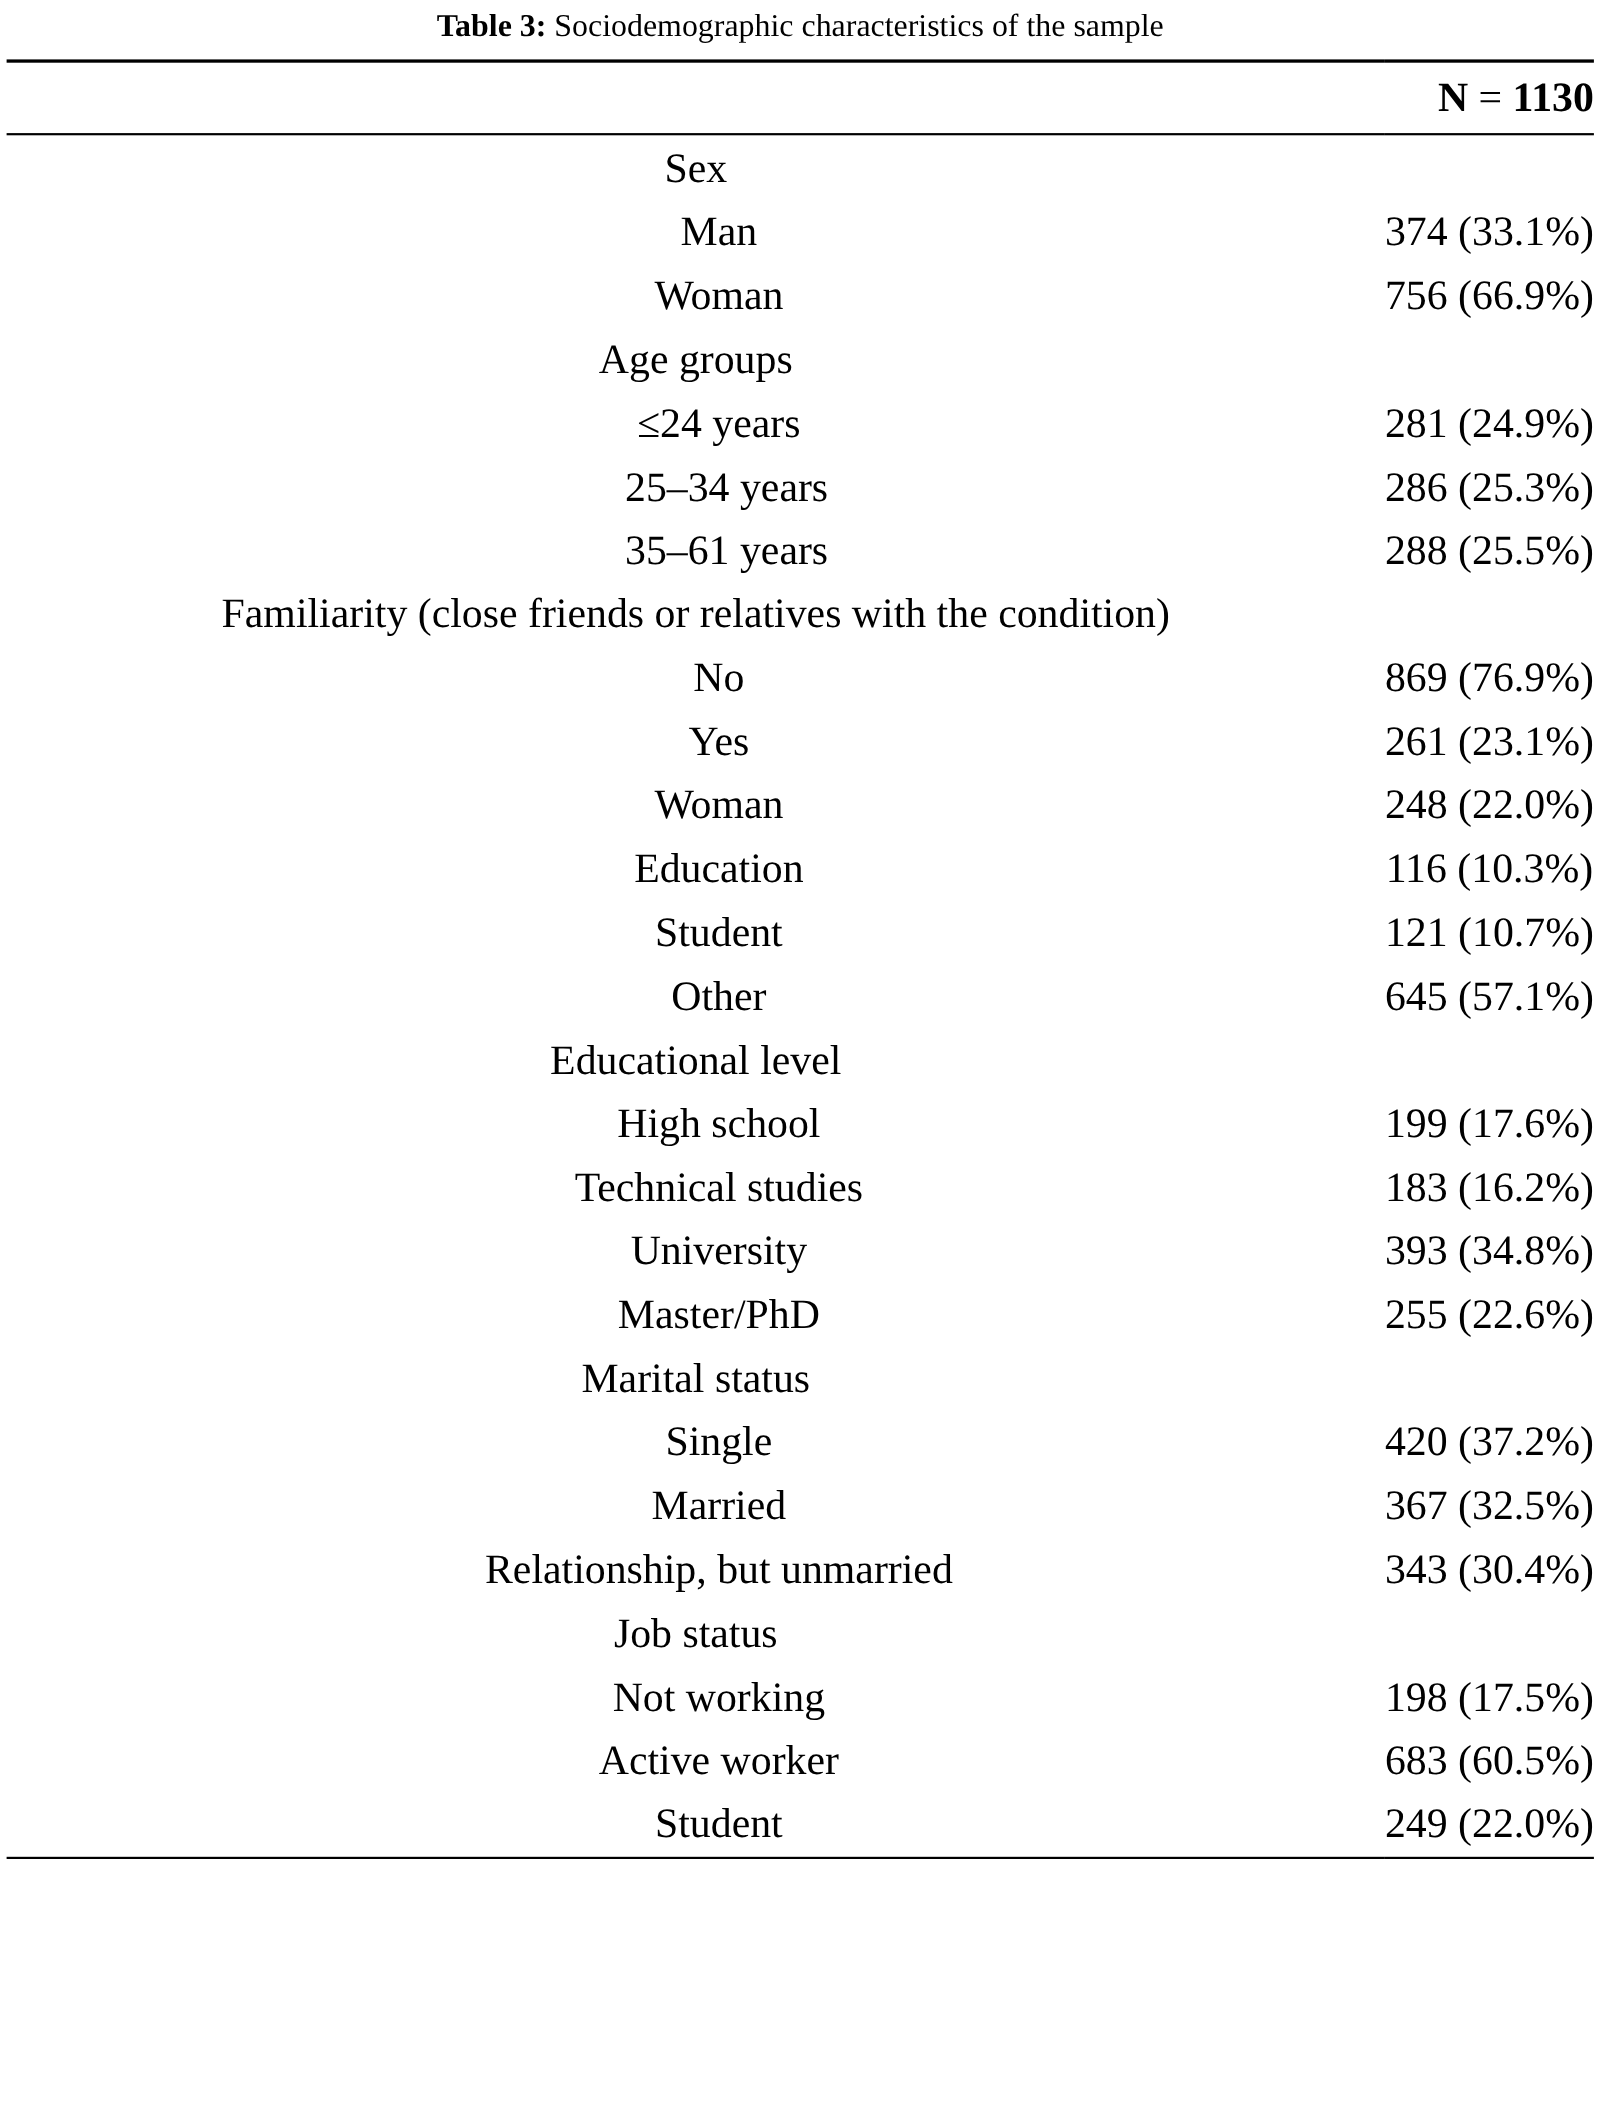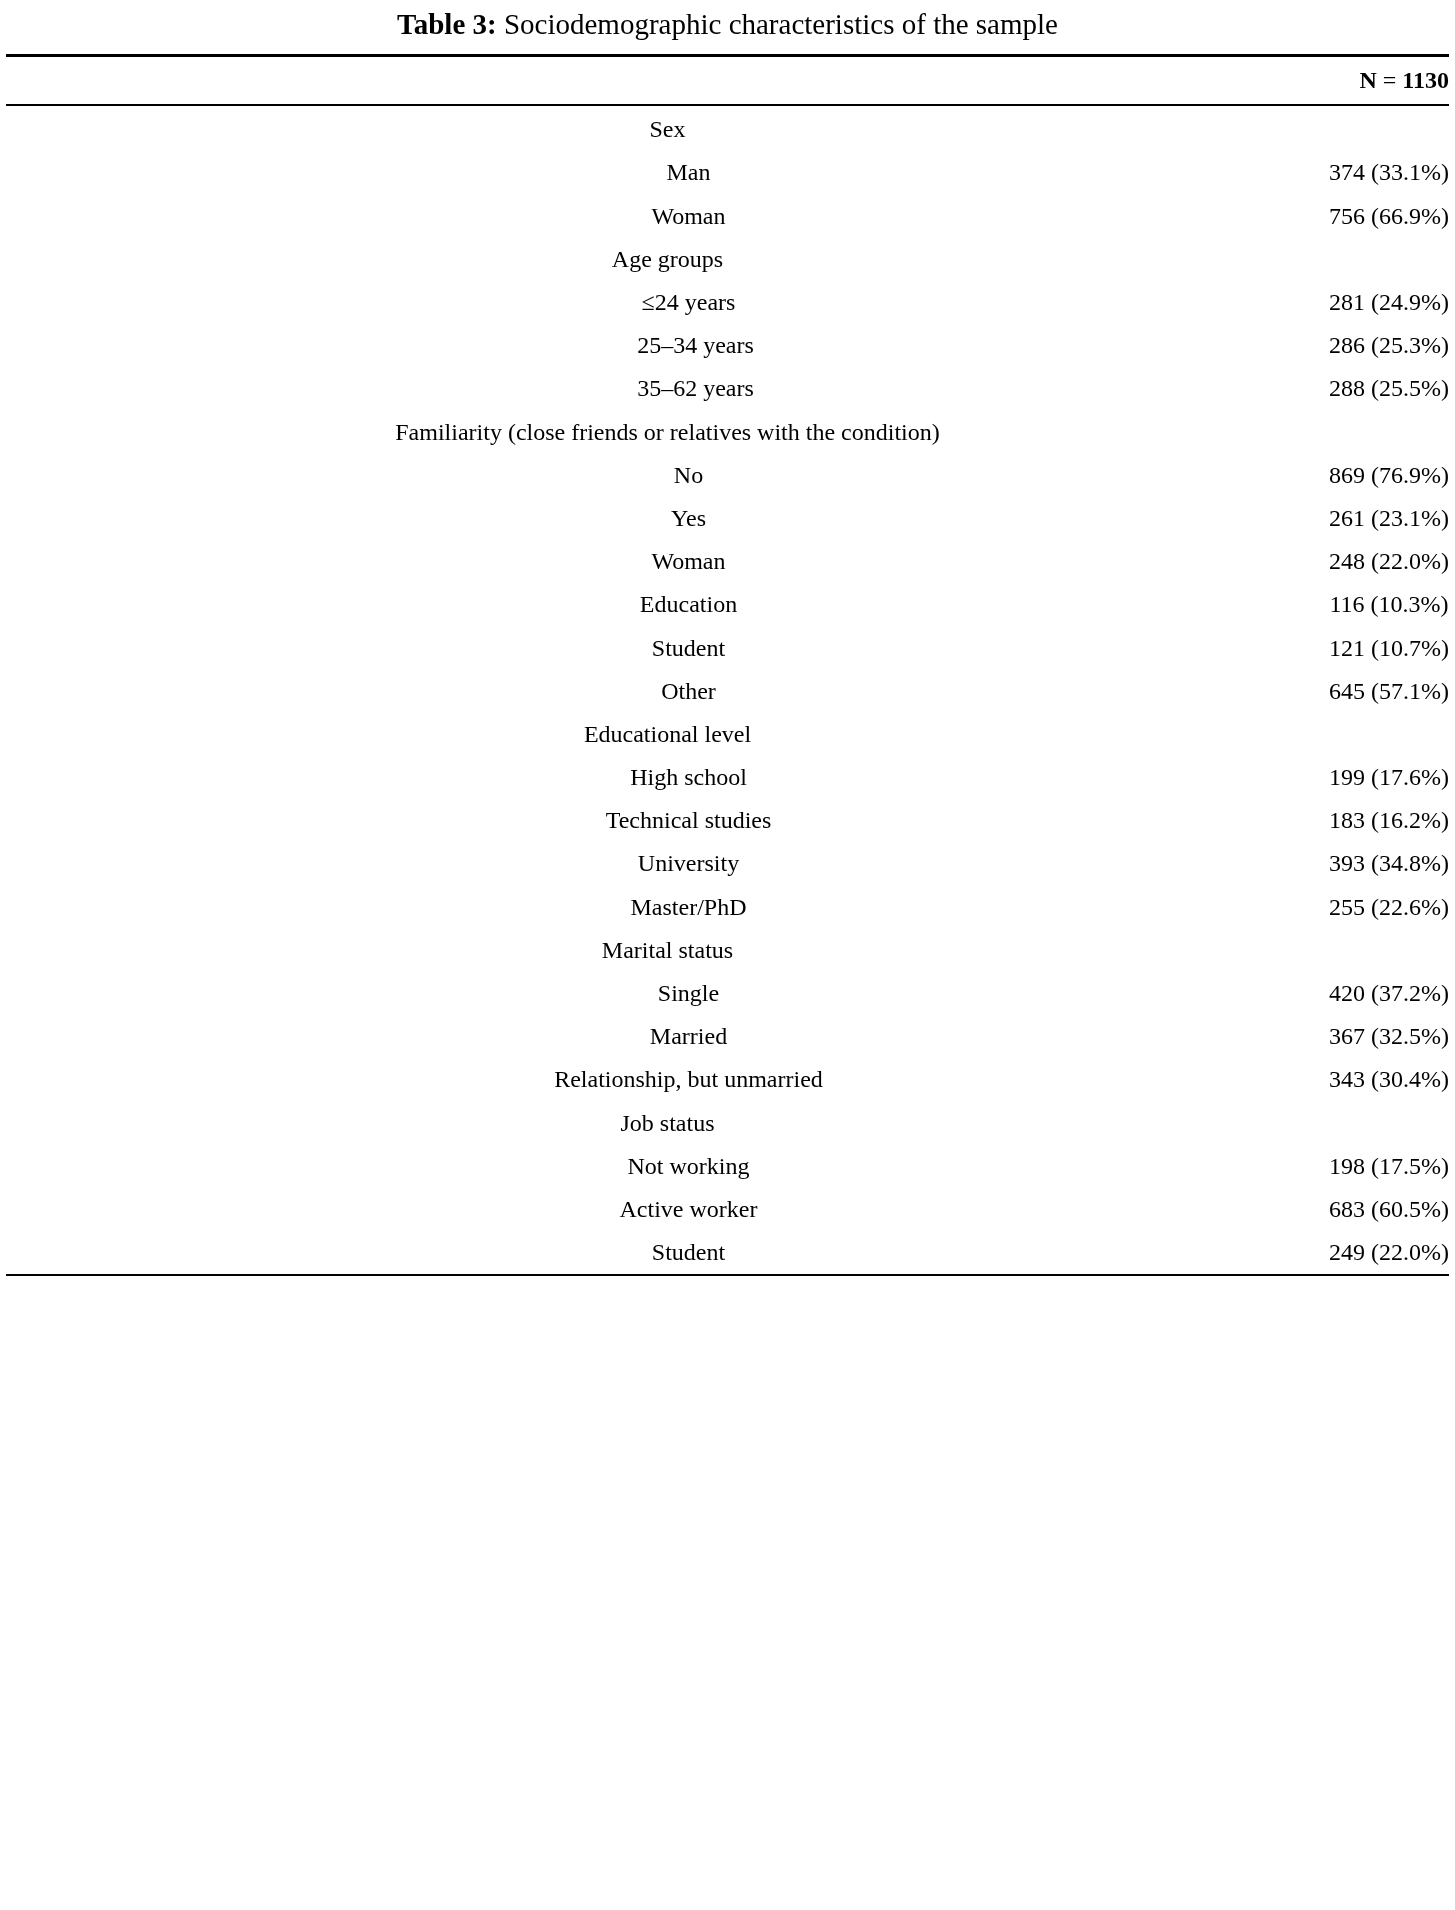--- a/index.html
+++ b/index.html
@@ -27,21 +27,21 @@
   }
   .caption .cap-label {
     font-weight: bold;
   }
   .caption .cap-text {
     font-weight: normal;
   }
   table.tbl {
     width: 100%;
     border-collapse: collapse;
-    font-size: 24px;
+    font-size: 38px;
   }
   table.tbl td {
     padding: 0;
     vertical-align: baseline;
   }
   .rule-top td {
     border-top: 3px solid #000;
   }
   .rule-mid td {
     border-top: 2px solid #000;
@@ -129,21 +129,21 @@
         </tr>
         <tr class="data-row">
           <td class="label indent1">≤24 years</td>
           <td class="value">281 (24.9%)</td>
         </tr>
         <tr class="data-row">
           <td class="label indent2">25–34 years</td>
           <td class="value">286 (25.3%)</td>
         </tr>
         <tr class="data-row">
-          <td class="label indent2">35–62 years</td>
+          <td class="label indent2">35–61 years</td>
           <td class="value">288 (25.5%)</td>
         </tr>
         <tr class="data-row">
           <td class="label">Familiarity (close friends or relatives with the condition)</td>
           <td class="value"></td>
         </tr>
         <tr class="data-row">
           <td class="label indent1">No</td>
           <td class="value">869 (76.9%)</td>
         </tr>

